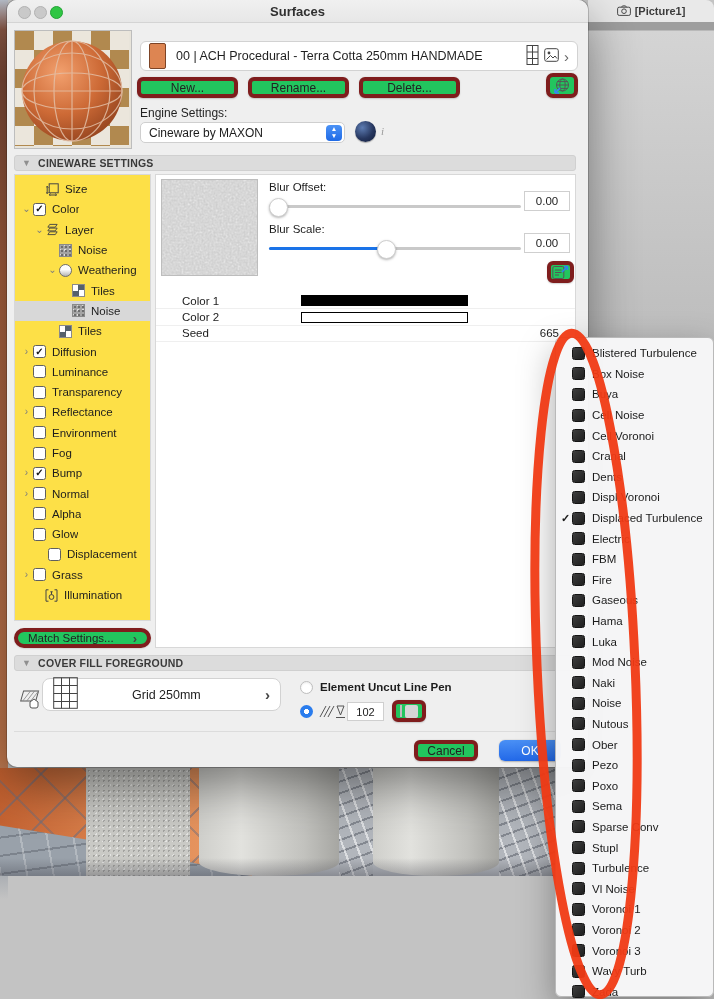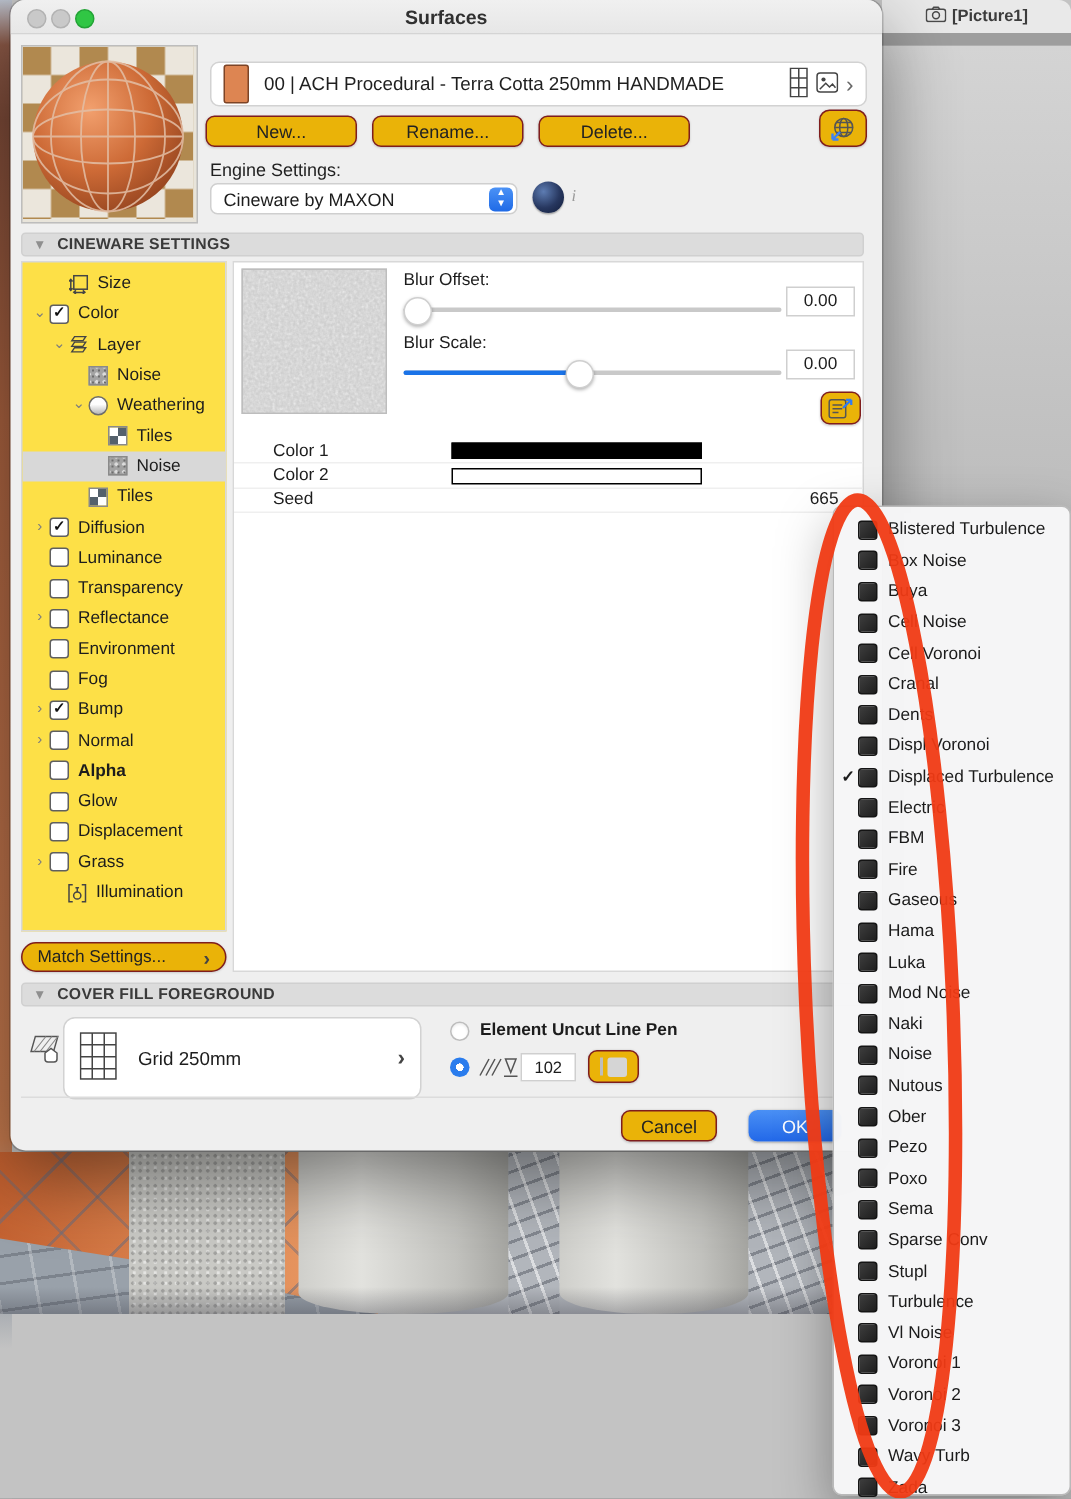--- a/index.html
+++ b/index.html
@@ -47,21 +47,21 @@
   .l1{left:11px;background:#c9c9c9;border:.5px solid #b2b2b2;}
   .l2{left:27px;background:#c9c9c9;border:.5px solid #b2b2b2;}
   .l3{left:43px;background:#30c644;border:.5px solid #22a335;}
   .preview{left:7px;top:30px;width:116px;height:117px;border:1px solid #bdbdbd;overflow:hidden;background:#e8e4da;}
   .name-row{left:133px;top:41px;width:438px;height:30px;background:#fff;border:1px solid #d2d2d2;border-radius:6px;
     display:flex;align-items:center;padding:0 8px;box-sizing:border-box;font-size:12.5px;color:#1f1f1f;}
   .mat-swatch{width:15px;height:24px;background:#dd8552;border:1px solid #7d4426;border-radius:2px;flex:0 0 auto;}
   .mat-name{margin-left:10px;white-space:nowrap;overflow:hidden;}
   .nr-icons{margin-left:auto;display:flex;align-items:center;gap:5px;color:#555;}
   .chev{font-size:15px;color:#666;line-height:1;}
-  .mac-btn{background:#eab308;border:1px solid #7f1d1d;border-radius:6px;box-shadow:0 .5px 1.5px rgba(0,0,0,.18);
+  .mac-btn{background:#22c55e;border:4px solid #7f1d1d;border-radius:6px;box-shadow:0 .5px 1.5px rgba(0,0,0,.18);
     font-size:12px;color:#222;display:flex;align-items:center;justify-content:center;box-sizing:border-box;}
   .b-new{left:130px;top:77px;width:101px;height:21px;}
   .b-rename{left:241px;top:77px;width:101px;height:21px;}
   .b-delete{left:352px;top:77px;width:101px;height:21px;}
   .globe-btn{left:539px;top:73px;width:32px;height:25px;border-radius:7px;}
   .engine-label{left:133px;top:106px;font-size:12px;color:#1f1f1f;}
   .engine-select{left:133px;top:122px;width:205px;height:21px;background:#fff;border:1px solid #cfcfcf;border-radius:5px;
     display:flex;align-items:center;font-size:12px;color:#1c1c1c;padding-left:8px;box-sizing:border-box;}
   .stepper{position:absolute;right:2px;top:1.5px;width:16px;height:16px;border-radius:4px;
     background:linear-gradient(#4b92f6,#1f6ae6);color:#fff;display:flex;flex-direction:column;align-items:center;justify-content:center;
@@ -98,22 +98,22 @@
   .vbox{width:46px;height:20px;background:#fff;border:1px solid #cfcfcf;display:flex;align-items:center;justify-content:center;
     font-size:11.5px;color:#1d1d1d;box-sizing:border-box;}
   .edit-btn{left:391px;top:86px;width:27px;height:22px;border-radius:6px;}
   .props{left:0;top:118px;width:421px;}
   .prow{position:relative;height:15.4px;display:flex;align-items:center;border-bottom:1px solid #efefef;font-size:11.5px;color:#1c1c1c;}
   .plabel{position:absolute;left:26px;white-space:nowrap;}
   .pswatch{position:absolute;left:145px;width:167px;height:11px;border:1px solid #000;box-sizing:border-box;}
   .pnum{position:absolute;right:18px;text-align:right;}
   .match-btn{left:7px;top:628px;width:137px;height:20px;border-radius:10px;justify-content:flex-start;padding:0 10px;font-size:11.5px;}
   .match-btn .chev{margin-left:auto;font-size:13px;font-weight:bold;color:#444;}
-  .grid-btn{left:35px;top:678px;width:239px;height:55px;background:#fff;border:1px solid #d2d2d2;border-radius:8px;
-    display:flex;align-items:center;box-sizing:border-box;padding:0 10px;font-size:12.5px;color:#1d1d1d;}
+  .grid-btn{left:35px;top:678px;width:239px;height:33px;background:#fff;border:1px solid #d2d2d2;border-radius:8px;
+    display:flex;align-items:center;box-sizing:border-box;padding:0 10px;font-size:12.5px;color:#1d1d1d;gap:40px;}
   .grid-btn .chev{margin-left:auto;font-weight:bold;color:#444;}
   .fillicon{left:9px;top:686px;}
   .radio{width:13px;height:13px;border-radius:50%;box-sizing:border-box;}
   .radio-off{background:#fff;border:1px solid #bdbdbd;box-shadow:inset 0 1px 2px rgba(0,0,0,.08);}
   .radio-on{background:radial-gradient(circle,#fff 0 2.5px,#2a7ced 2.6px);}
   .r1{left:293px;top:681px;} .r1l{left:313px;top:681px;font-size:11.5px;color:#1c1c1c;font-weight:bold;}
   .r2{left:293px;top:705px;}
   .hatchpen{left:311px;top:704px;}
   .pen-field{left:340px;top:702px;width:37px;height:19px;background:#fff;border:1px solid #cfcfcf;display:flex;align-items:center;
     justify-content:center;font-size:11px;color:#1c1c1c;box-sizing:border-box;}
@@ -337,31 +337,31 @@
         <div class="tree-row" style="padding-left: 5px;">
           <span class="tree-arrow">›</span>
           <span class="ticon t-checkbox">✓</span>
           <span class="tree-label">Bump</span>
         </div>
         <div class="tree-row" style="padding-left: 5px;">
           <span class="tree-arrow">›</span>
           <span class="ticon t-checkbox"></span>
           <span class="tree-label">Normal</span>
         </div>
-        <div class="tree-row" style="padding-left: 5px; font-weight: bold;">
+        <div class="tree-row" style="padding-left: 5px;">
           <span class="tree-arrow"></span>
           <span class="ticon t-checkbox"></span>
           <span class="tree-label">Alpha</span>
         </div>
         <div class="tree-row" style="padding-left: 5px;">
           <span class="tree-arrow"></span>
           <span class="ticon t-checkbox"></span>
           <span class="tree-label">Glow</span>
         </div>
-        <div class="tree-row" style="padding-left: 5px;">
+        <div class="tree-row" style="padding-left: 20px;">
           <span class="tree-arrow"></span>
           <span class="ticon t-checkbox"></span>
           <span class="tree-label">Displacement</span>
         </div>
         <div class="tree-row" style="padding-left: 5px;">
           <span class="tree-arrow">›</span>
           <span class="ticon t-checkbox"></span>
           <span class="tree-label">Grass</span>
         </div>
         <div class="tree-row" style="padding-left: 17px;">

